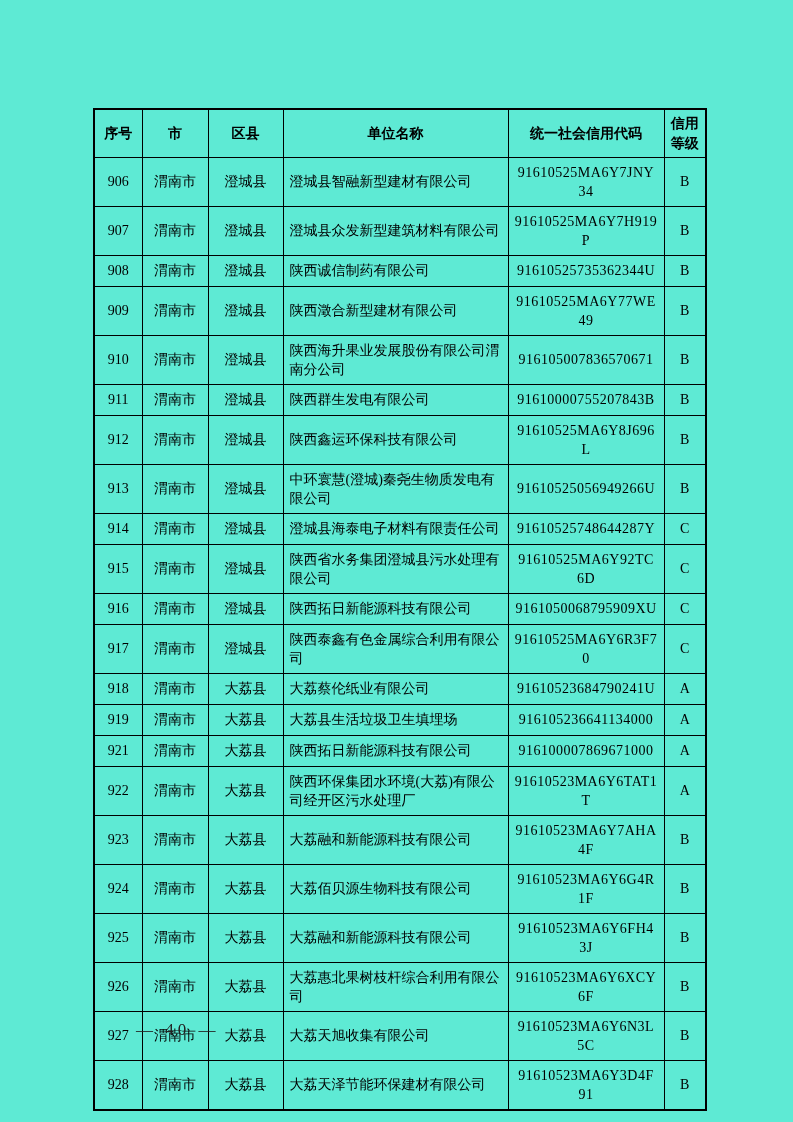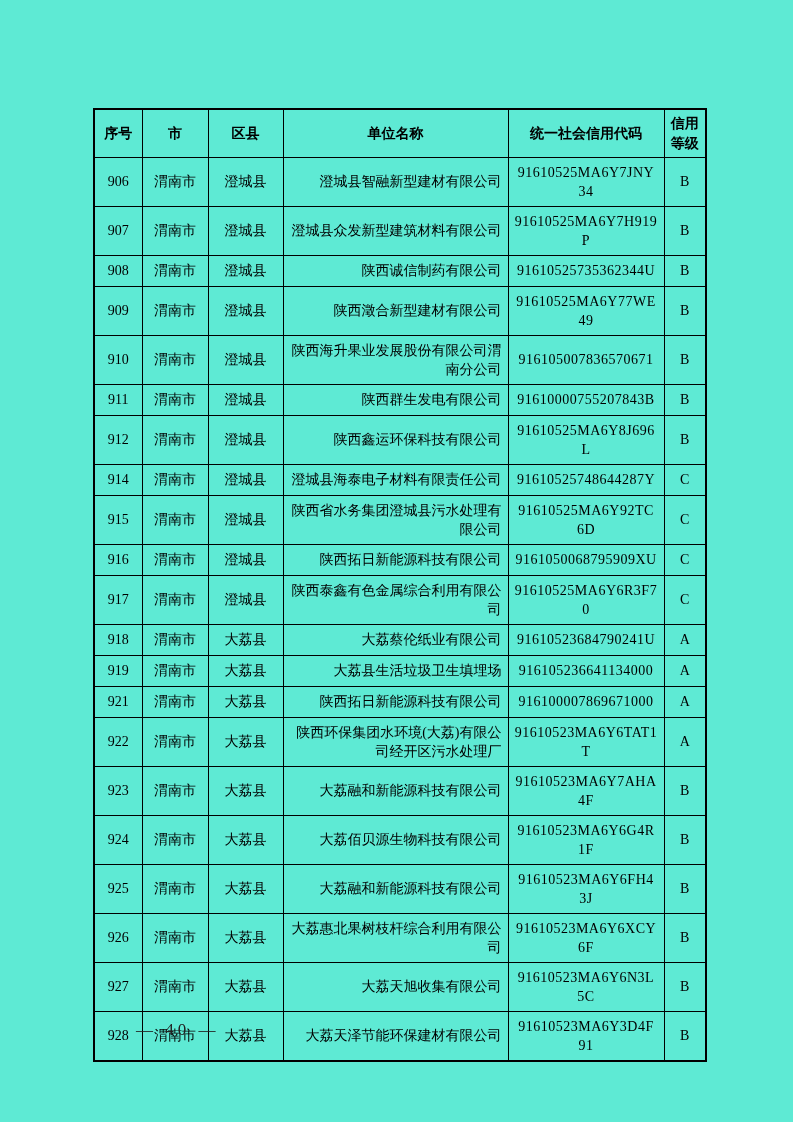--- a/index.html
+++ b/index.html
@@ -37,21 +37,21 @@
     text-align: center;
     padding: 2px 1px;
   }
   .credit-table td {
     font-size: 14px;
     line-height: 19px;
     height: 31px;
     padding: 5px 6px;
   }
   .c-no, .c-city, .c-county, .c-grade { text-align: center; }
-  .c-name { text-align: right; }
+  .c-name { text-align: left; }
   .c-code {
     text-align: center;
     letter-spacing: 0.5px;
     font-size: 13.5px;
     padding: 5px 2px;
   }
   .page-footer {
     position: absolute;
     left: 136px; top: 1020px;
     font-size: 17px;
@@ -134,20 +134,28 @@
   </tr>
         <tr>
     <td class="c-no">912</td>
     <td class="c-city">渭南市</td>
     <td class="c-county">澄城县</td>
     <td class="c-name">陕西鑫运环保科技有限公司</td>
     <td class="c-code">91610525MA6Y8J696L</td>
     <td class="c-grade">B</td>
   </tr>
         <tr>
+    <td class="c-no">913</td>
+    <td class="c-city">渭南市</td>
+    <td class="c-county">澄城县</td>
+    <td class="c-name">中环寰慧(澄城)秦尧生物质发电有限公司</td>
+    <td class="c-code">91610525056949266U</td>
+    <td class="c-grade">B</td>
+  </tr>
+        <tr>
     <td class="c-no">914</td>
     <td class="c-city">渭南市</td>
     <td class="c-county">澄城县</td>
     <td class="c-name">澄城县海泰电子材料有限责任公司</td>
     <td class="c-code">91610525748644287Y</td>
     <td class="c-grade">C</td>
   </tr>
         <tr>
     <td class="c-no">915</td>
     <td class="c-city">渭南市</td>

